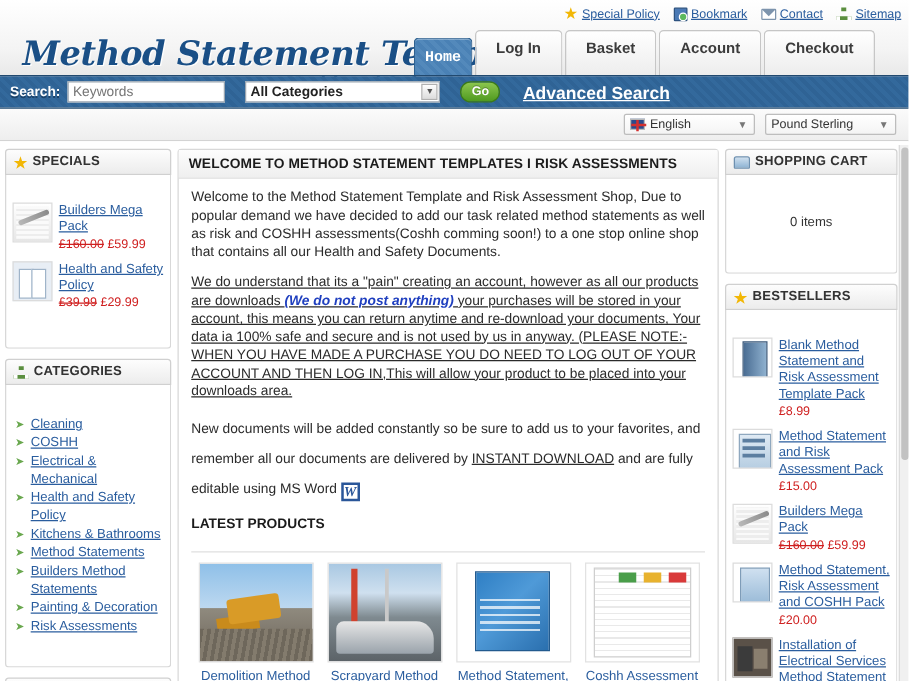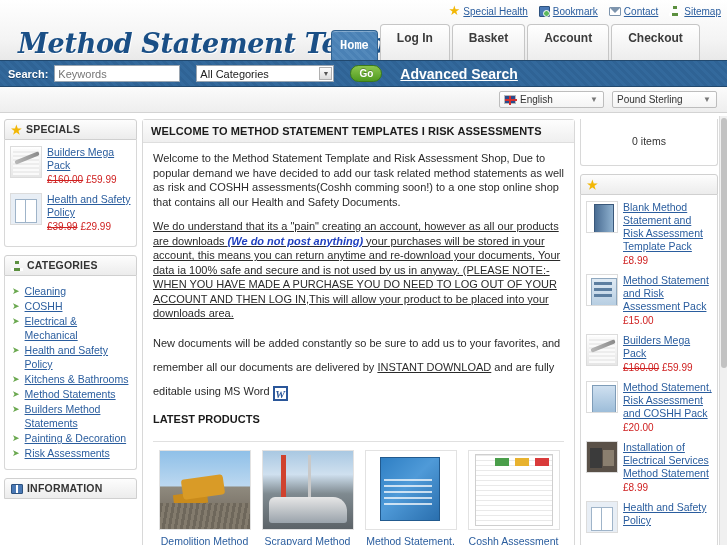--- a/index.html
+++ b/index.html
@@ -118,25 +118,25 @@
   .search-input {
     width: 126px; height: 17px;
     border: 1px solid #9aa5b0;
     background: #fff;
     font-size: 11px;
     padding: 0 3px;
     color: #8a8a8a;
     font-family: "Liberation Sans", sans-serif;
   }
   .cat-select {
-    width: 138px; height: 17px;
+    width: 156px; height: 17px;
     border: 1px solid #9aa5b0;
     background: #fff;
     font-size: 11px;
-    font-weight: normal;
+    font-weight: bold;
     padding: 0 3px;
     position: relative;
     color: #222;
     display: flex; align-items: center;
     font-family: "Liberation Sans", sans-serif;
     margin-left: 10px;
   }
   .sel-arrow {
     position: absolute; right: 1px; top: 1px;
     width: 13px; height: 13px;
@@ -207,21 +207,21 @@
     font-size: 10.5px; font-weight: bold; color: #333;
     padding-left: 6px;
     display:flex; align-items:center; gap: 4px;
     letter-spacing: 0.2px;
   }
   .box-body {
     border: 1px solid #d8d8d8;
     border-top: none;
     border-radius: 0 0 3px 3px;
     background: #fff;
-    padding: 6px 5px;
+    padding: 22px 5px;
   }
 
   .hi-star { color:#f2b705; font-size: 12px; line-height: 1; }
   .hi-cat { width:12px;height:10px;position:relative;display:inline-block; }
   .hi-cat:before{content:"";position:absolute;left:4px;top:0;width:4px;height:3px;background:#5b8f3f;}
   .hi-cat:after{content:"";position:absolute;left:0;bottom:0;width:12px;height:3px;background:#5b8f3f;box-shadow:inset 3px 0 0 #fff, inset -3px 0 0 #fff;}
   .hi-info { width:12px;height:10px;background:#4a79b5;border:1px solid #2d527f;border-radius:1px;position:relative;display:inline-block; }
   .hi-info:after{content:"";position:absolute;left:4px;top:0;width:2px;height:8px;background:#fff;}
   .hi-cart { width:13px;height:10px;background:linear-gradient(#cfe0ef,#8fb4d4);border:1px solid #6d90b0;border-radius:2px 2px 1px 1px;display:inline-block; }
 
@@ -407,21 +407,21 @@
   <div class="header">
 
     <div class="logo-wrap">
       <div class="logo-main">Method Statement Template</div>
       <div class="logo-sub">Health and Safety Documents</div>
     </div>
 
     <div class="toplinks">
       <span class="toplink">
         <span class="ic ic-star">★</span>
-        <a href="#">Special Health</a>
+        <a href="#">Special Policy</a>
       </span>
       <span class="toplink">
         <span class="ic-book"></span>
         <a href="#">Bookmark</a>
       </span>
       <span class="toplink">
         <span class="ic-mail"></span>
         <a href="#">Contact</a>
       </span>
       <span class="toplink">
@@ -589,28 +589,33 @@
             </div>
           </div>
 
         </div>
       </div>
     </div>
 
     <div class="col-right">
 
       <div class="box">
+        <div class="box-head">
+          <span class="hi-cart"></span>
+          <span>SHOPPING CART</span>
+        </div>
         <div class="box-body">
           <div class="cart-empty">0 items</div>
         </div>
       </div>
 
       <div class="box">
         <div class="box-head">
           <span class="hi-star">★</span>
+          <span>BESTSELLERS</span>
         </div>
         <div class="box-body">
 
           <div class="prow">
             <div class="pthumb th-blank"></div>
             <div class="pinfo">
               <a class="plink" href="#">Blank Method Statement and Risk Assessment Template Pack</a>
               <div class="price"><span class="one">£8.99</span></div>
             </div>
           </div>

